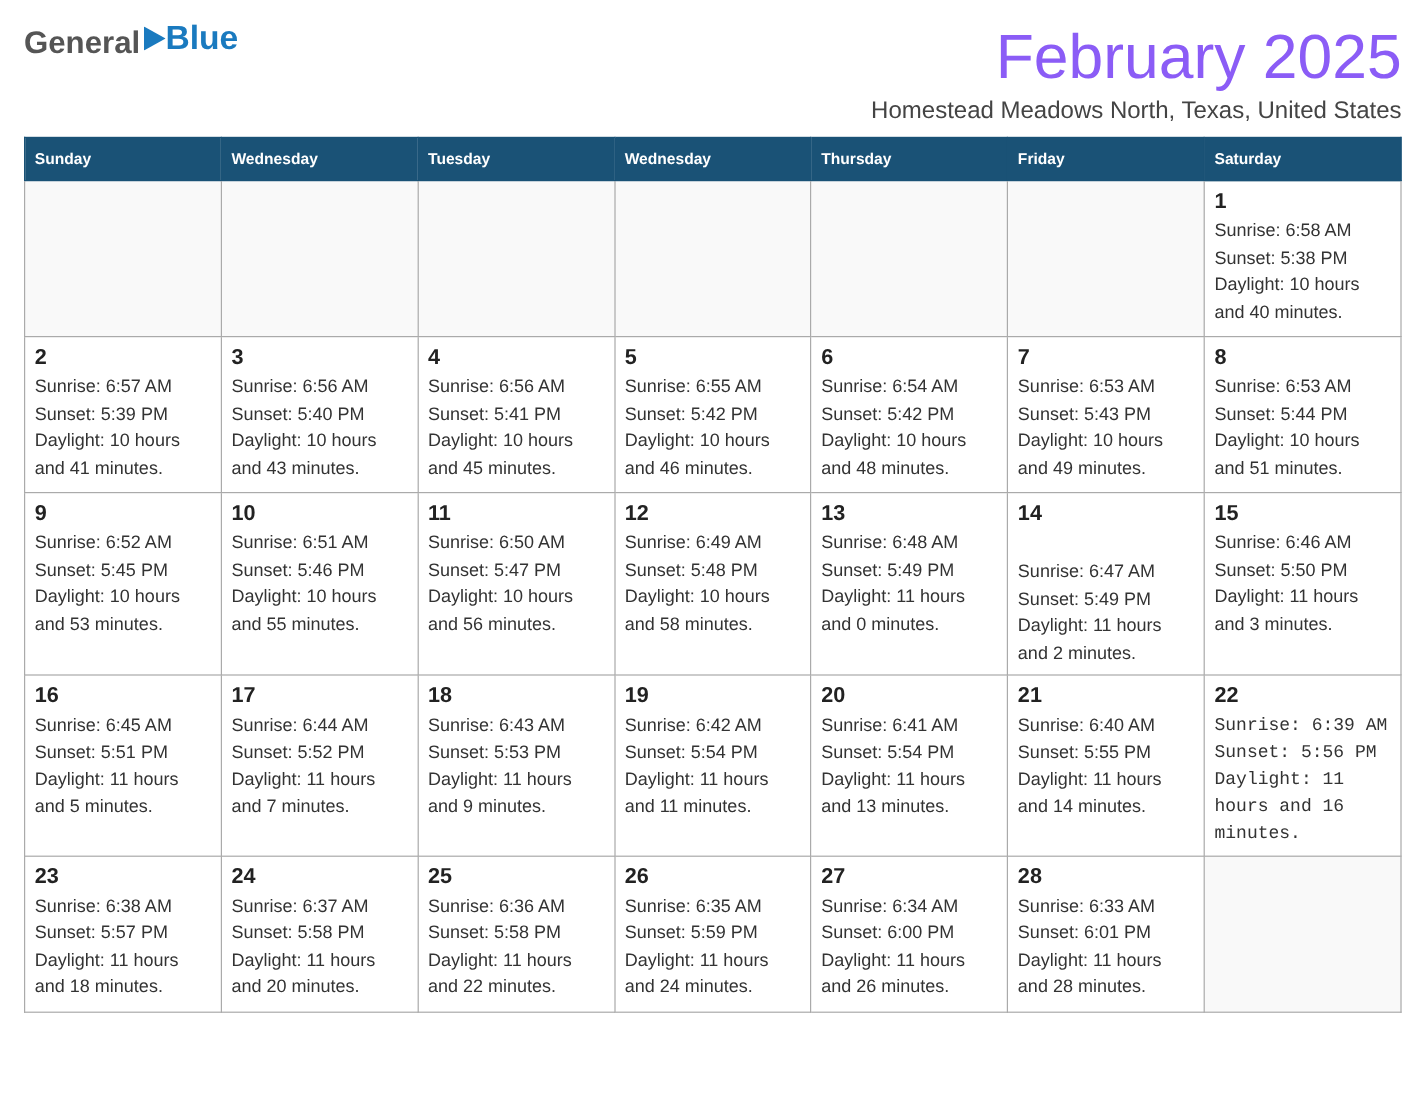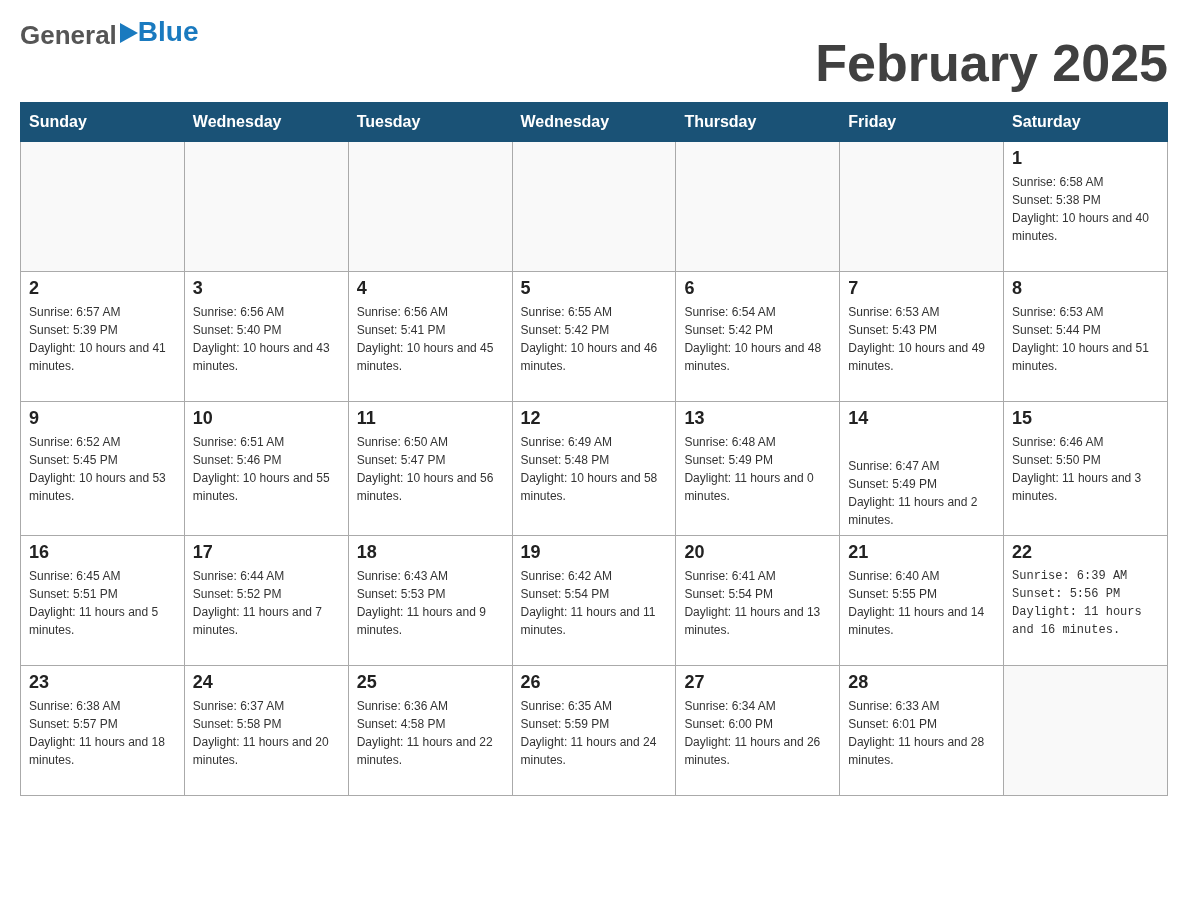--- a/index.html
+++ b/index.html
@@ -32,39 +32,38 @@
       font-size: 28px;
       font-weight: bold;
       color: #1a7abf;
       margin-top: -4px;
     }
     .title-section {
       text-align: right;
     }
     .month-title {
       font-size: 52px;
-      font-weight: bold;
-      color: #404040;
+      font-weight: normal;
+      color: #8b5cf6;
       line-height: 1.1;
-      margin-top: 15px;
     }
     .location-title {
       font-size: 20px;
       color: #444;
       margin-top: 4px;
     }
     .calendar {
       width: 100%;
       border-collapse: collapse;
       margin-top: 10px;
     }
     .calendar th {
       background: #1a5276;
       color: #fff;
-      font-size: 16px;
+      font-size: 13px;
       font-weight: bold;
       padding: 10px 8px;
       text-align: left;
       border: 1px solid #1a5276;
     }
     .calendar td {
       vertical-align: top;
       border: 1px solid #aaa;
       padding: 6px 8px;
       width: 14.28%;
@@ -73,21 +72,21 @@
       color: #222;
     }
     .day-number {
       font-size: 18px;
       font-weight: bold;
       color: #222;
       display: block;
       margin-bottom: 4px;
     }
     .day-info {
-      font-size: 12px;
+      font-size: 15px;
       color: #333;
       line-height: 1.5;
     }
     .empty-cell {
       background: #f9f9f9;
     }
     .calendar tr td {
       height: 130px;
     }
   </style>
@@ -101,20 +100,21 @@
       <span style="display:inline-block;margin-left:3px;margin-bottom:2px;">
         <svg width="18" height="20" viewBox="0 0 18 20">
             <polygon points="0,0 18,10 0,20" fill="#1a7abf"></polygon>
           </svg>
       </span>
     </div>
     <div class="logo-line2">Blue</div>
   </div>
   <div class="title-section">
     <div class="month-title">February 2025</div>
+    <div class="location-title">Homestead Meadows North, Texas, United States</div>
   </div>
 </div>
 
 <table class="calendar">
   <thead>
     <tr>
       <th>Sunday</th>
       <th>Wednesday</th>
       <th>Tuesday</th>
       <th>Wednesday</th>
@@ -279,21 +279,21 @@
         </td>
         <td>
           <span class="day-number">24</span>
           <div class="day-info" style="white-space: pre-line;">Sunrise: 6:37 AM
 Sunset: 5:58 PM
 Daylight: 11 hours and 20 minutes.</div>
         </td>
         <td>
           <span class="day-number">25</span>
           <div class="day-info" style="white-space: pre-line;">Sunrise: 6:36 AM
-Sunset: 4:58 PM
+Sunset: 5:58 PM
 Daylight: 11 hours and 22 minutes.</div>
         </td>
         <td>
           <span class="day-number">26</span>
           <div class="day-info" style="white-space: pre-line;">Sunrise: 6:35 AM
 Sunset: 5:59 PM
 Daylight: 11 hours and 24 minutes.</div>
         </td>
         <td>
           <span class="day-number">27</span>

